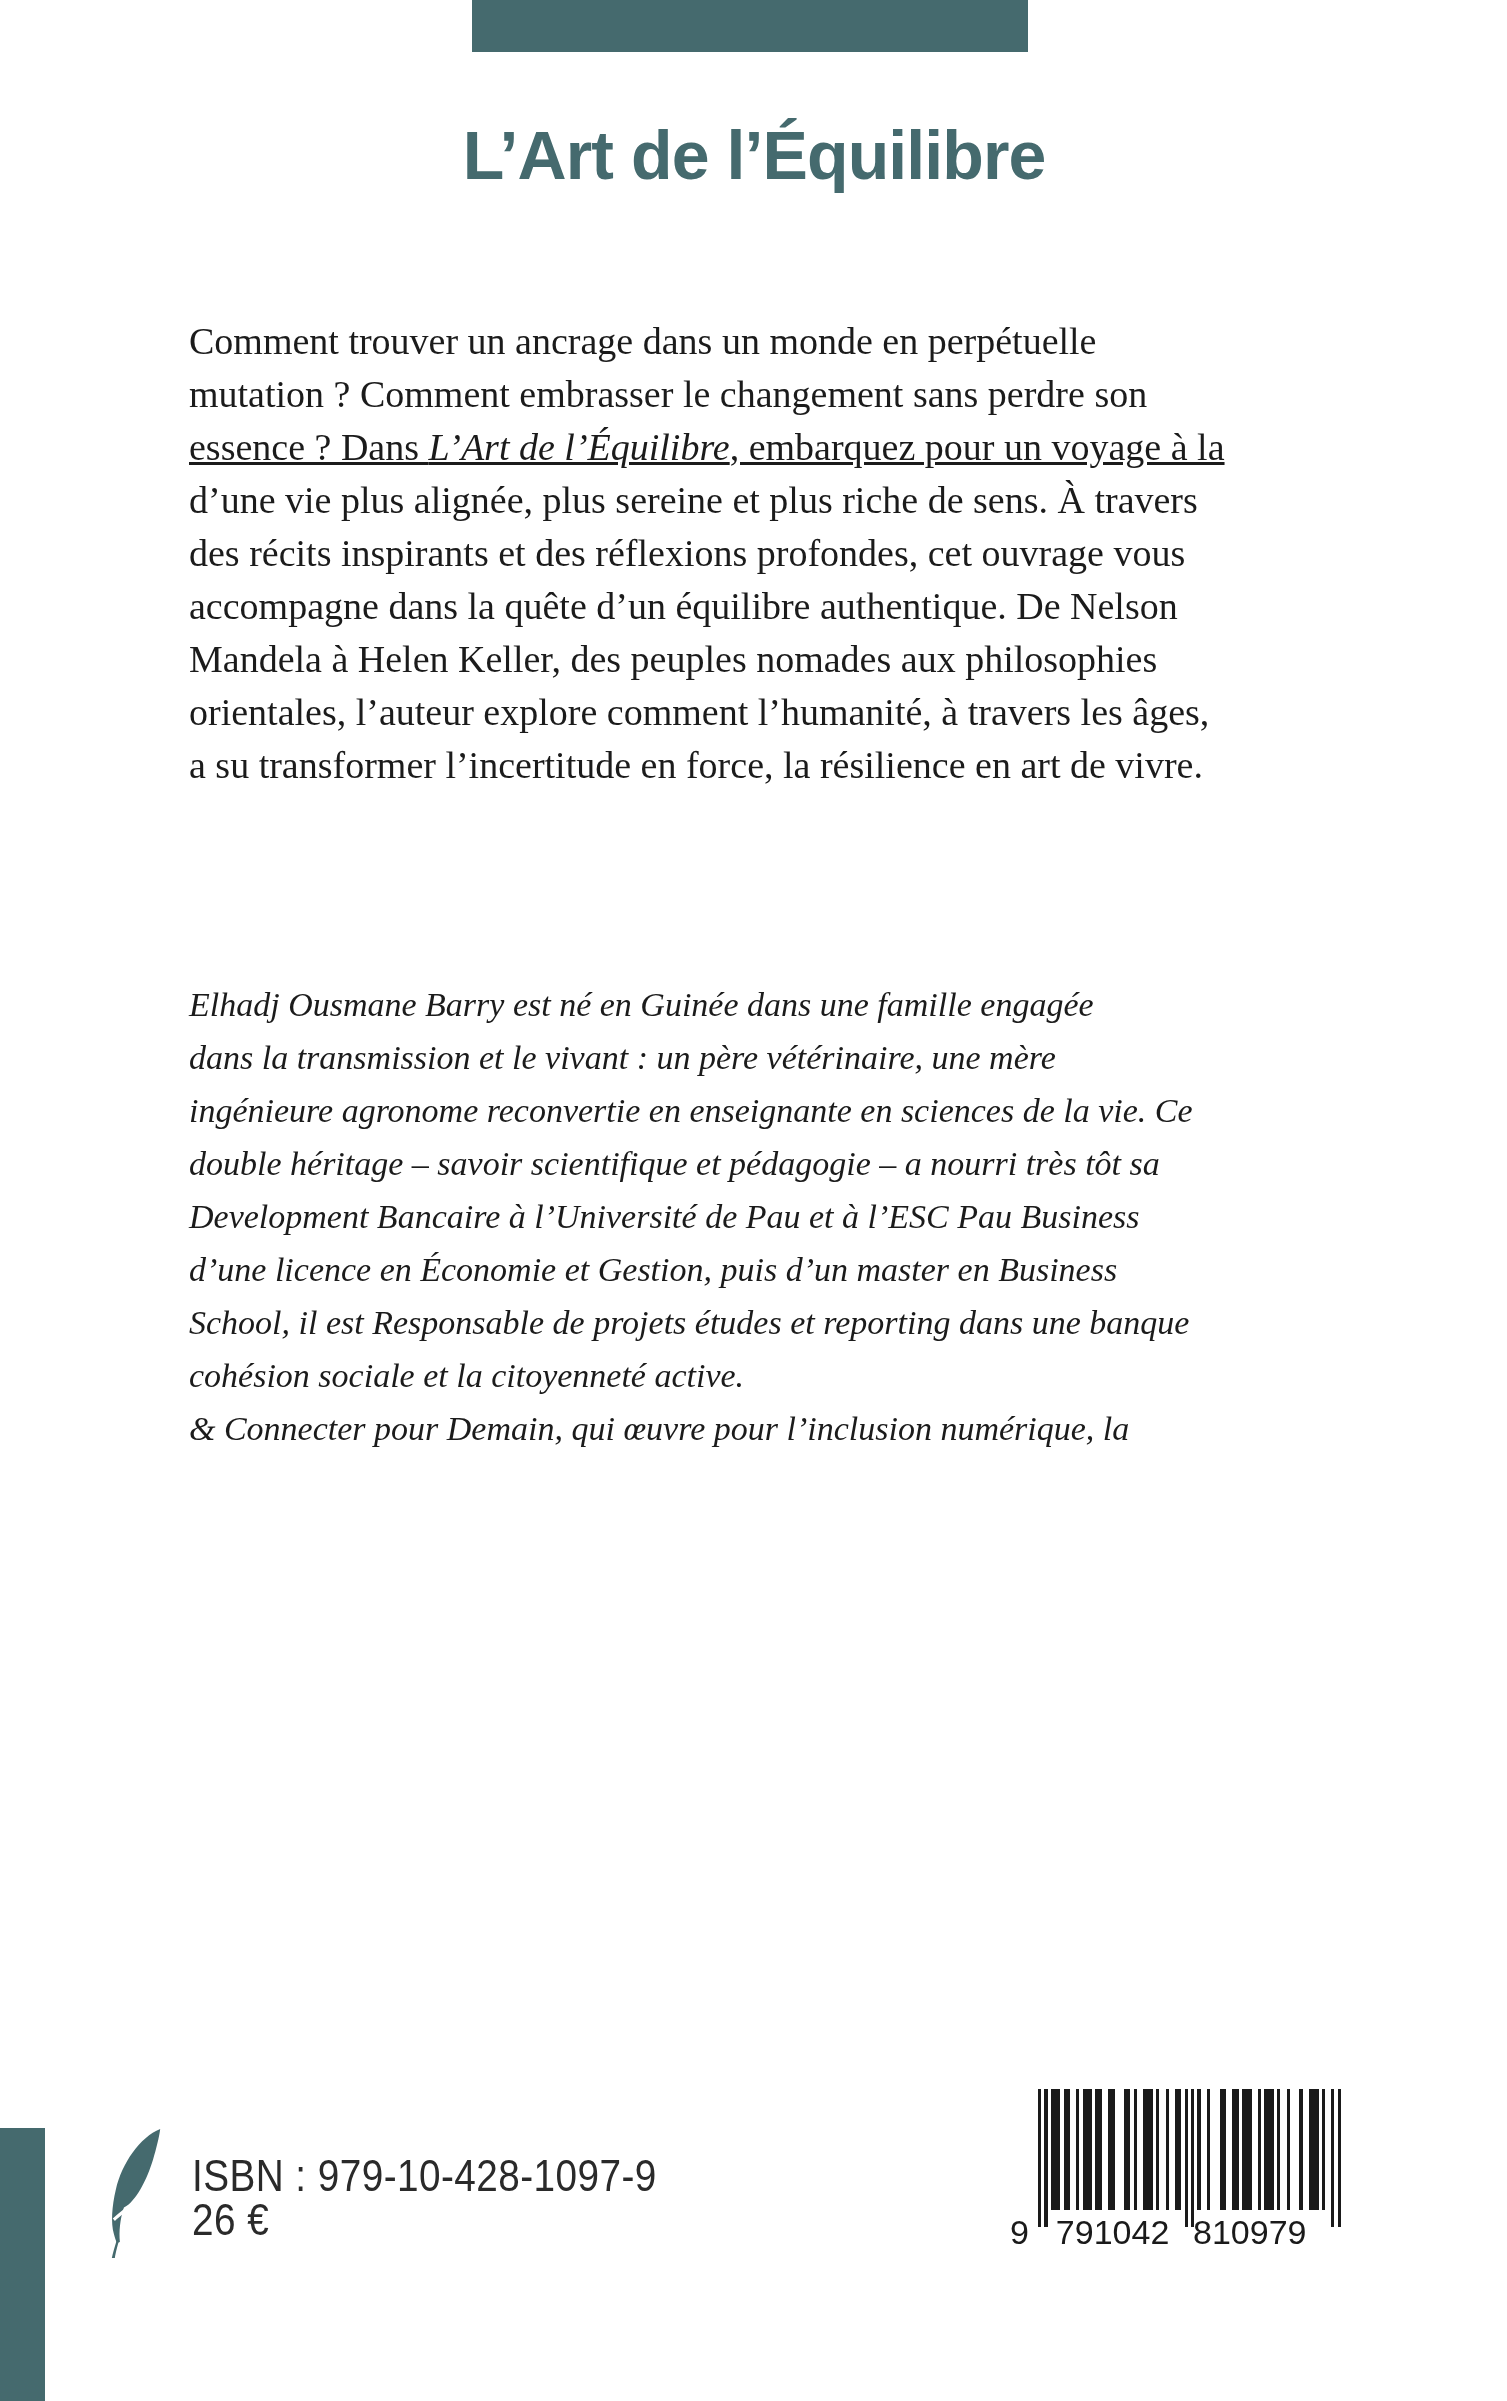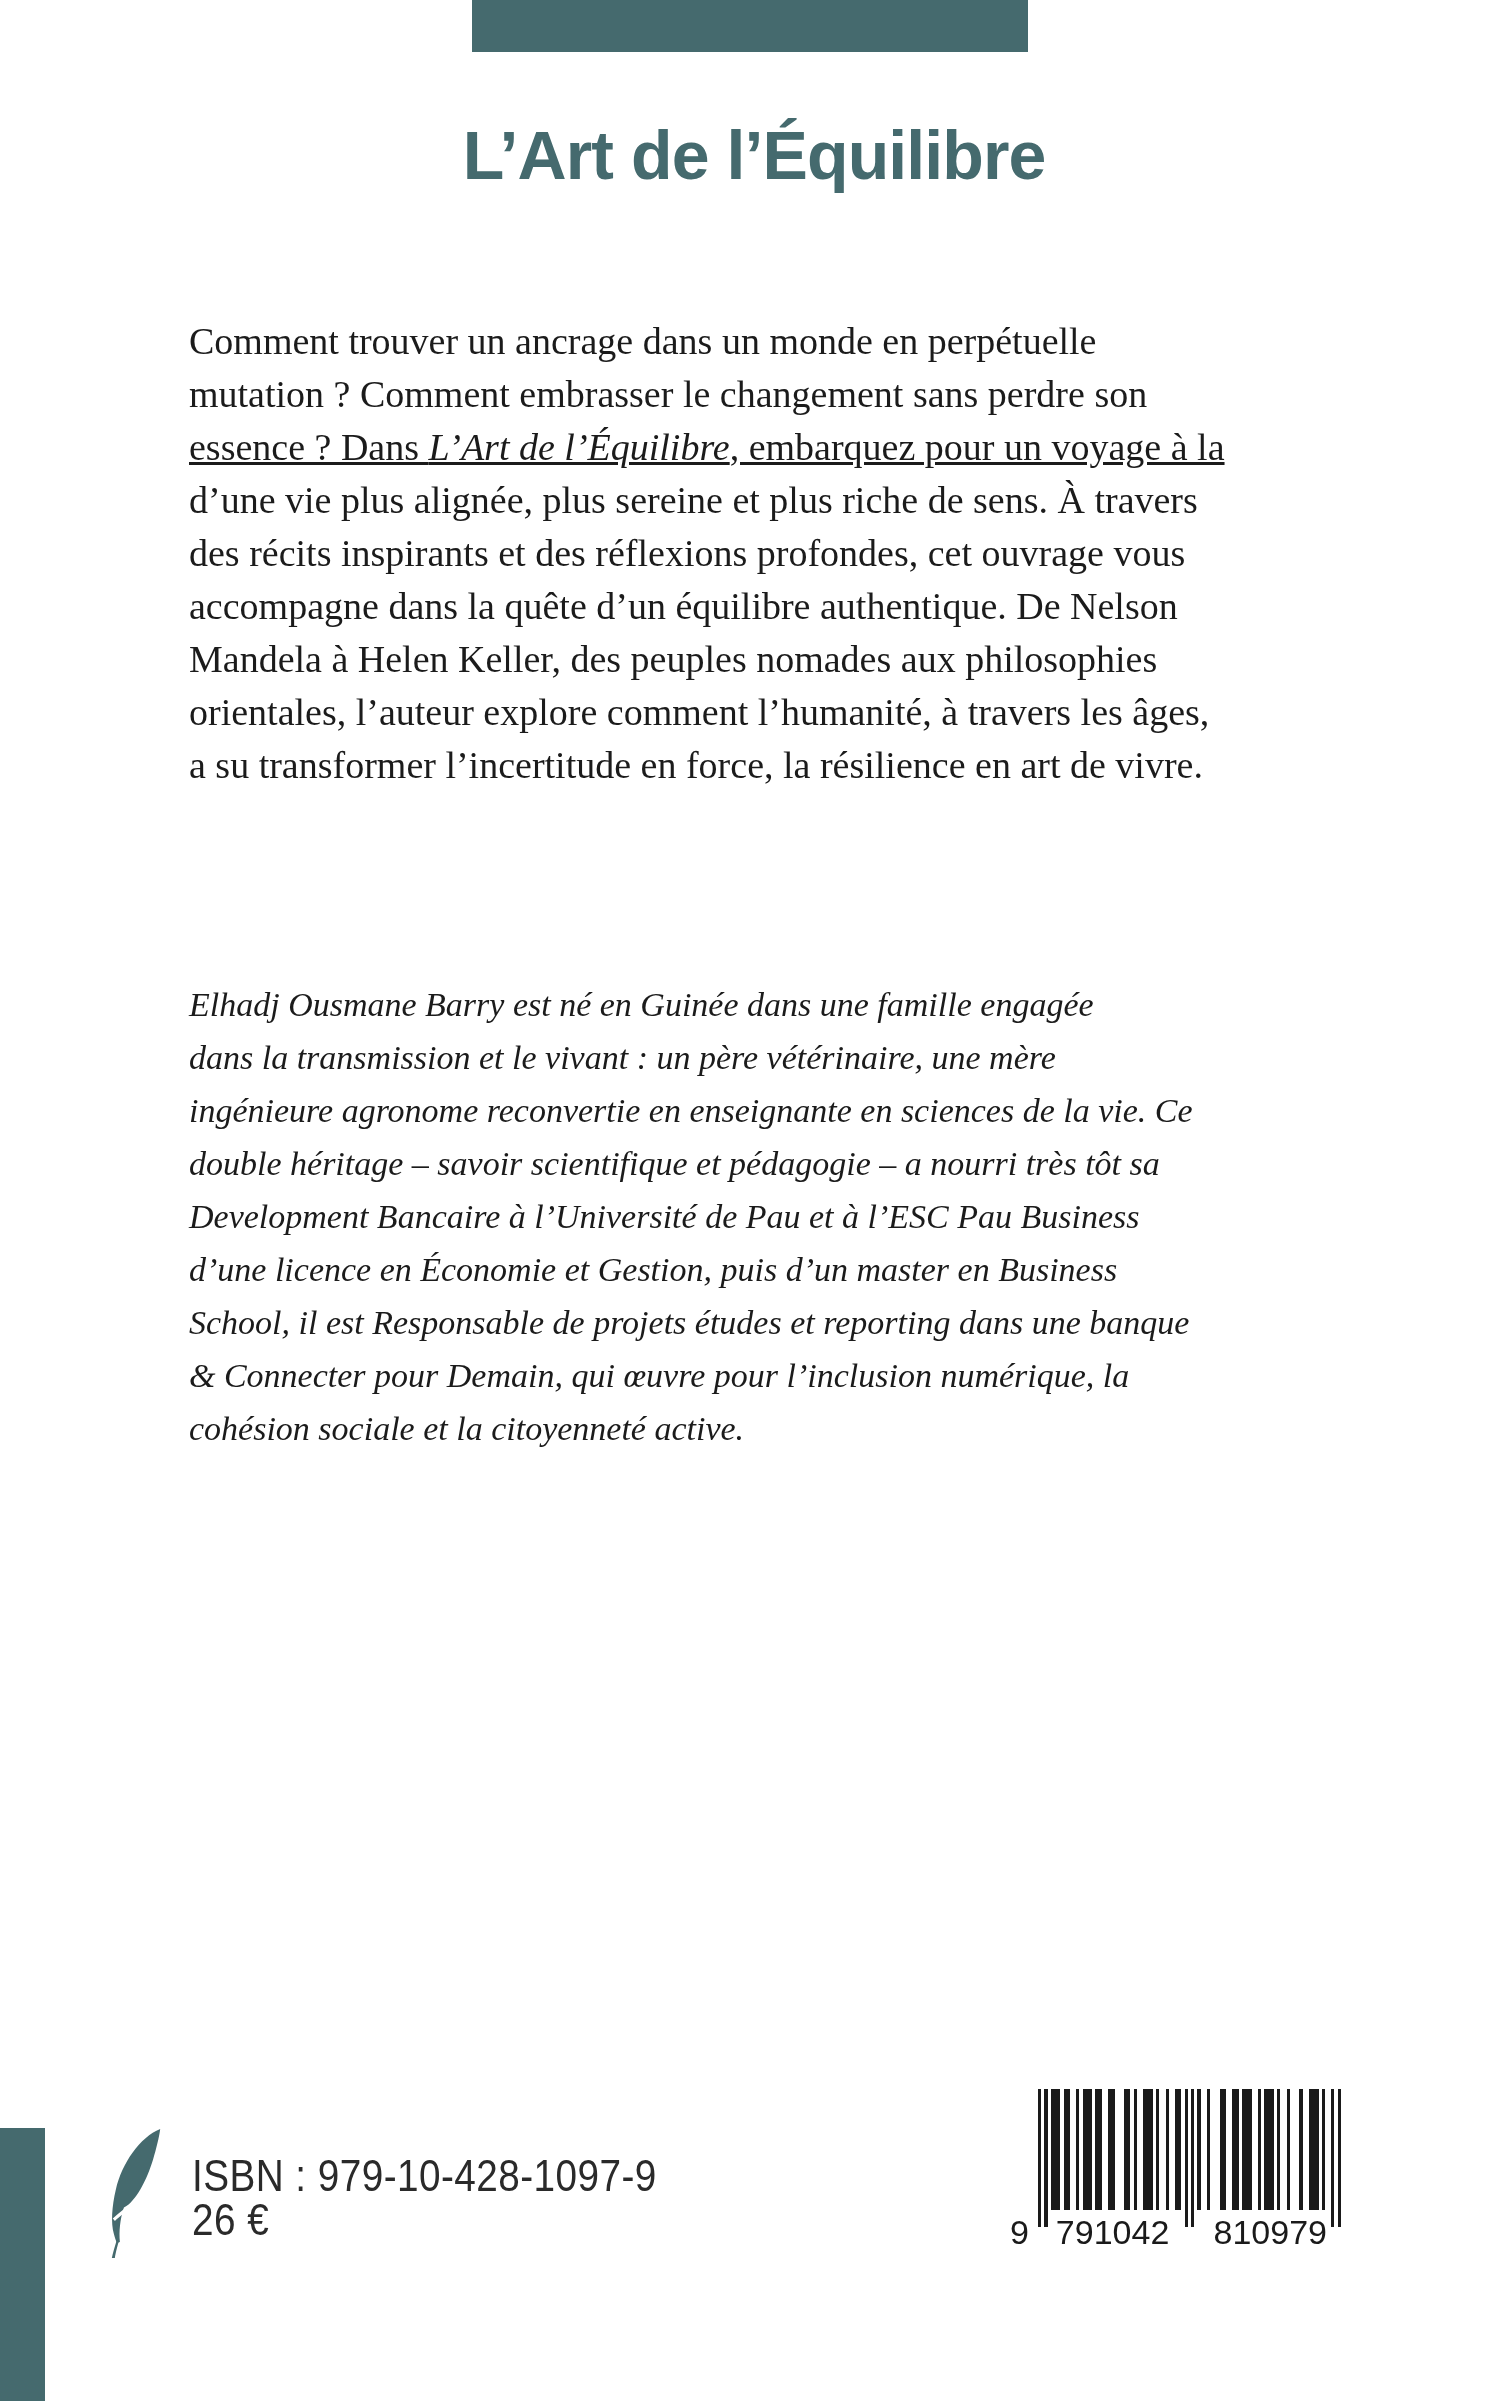--- a/index.html
+++ b/index.html
@@ -72,21 +72,21 @@
   .bcm.bar{background:var(--bars);}
   .bcm.tall{height:138px;}
   .bcd{
     position:absolute;top:126px;
     font-family:"Liberation Sans",sans-serif;
     font-size:34px;line-height:34px;
     color:var(--bars);
   }
   #bc-first{left:-28px;}
   #bc-g1{left:7.6px;width:134px;text-align:center;}
-  #bc-g2{left:155px;width:134px;text-align:right;}
+  #bc-g2{left:155px;width:134px;text-align:left;}
 </style>
 </head>
 <body>
 
 <div id="page">
 
   <div id="band"></div>
 
   <div id="title">L’Art de l’Équilibre</div>
 
@@ -103,22 +103,22 @@
     </div>
 
   <div id="bio" class="para">
       <div class="tline" style="word-spacing: 0px;">Elhadj Ousmane Barry est né en Guinée dans une famille engagée</div>
       <div class="tline" style="word-spacing: 0px;">dans la transmission et le vivant : un père vétérinaire, une mère</div>
       <div class="tline" style="word-spacing: 0px;">ingénieure agronome reconvertie en enseignante en sciences de la vie. Ce</div>
       <div class="tline" style="word-spacing: 0px;">double héritage – savoir scientifique et pédagogie – a nourri très tôt sa</div>
       <div class="tline" style="word-spacing: 0px;">Development Bancaire à l’Université de Pau et à l’ESC Pau Business</div>
       <div class="tline" style="word-spacing: 0px;">d’une licence en Économie et Gestion, puis d’un master en Business</div>
       <div class="tline" style="word-spacing: 0px;">School, il est Responsable de projets études et reporting dans une banque</div>
+      <div class="tline">cohésion sociale et la citoyenneté active.</div>
       <div class="tline" style="word-spacing: 0px;">&amp; Connecter pour Demain, qui œuvre pour l’inclusion numérique, la</div>
-      <div class="tline">cohésion sociale et la citoyenneté active.</div>
     </div>
 
   <div id="stripe"></div>
 
   <svg id="feather" viewBox="0 0 55 130" aria-hidden="true">
     <path class="vane" d="M53,2 C33,10 15,36 9,62 C5,79 4,95 7,106 C8,110 9,113 10,115 L13,114 C12,104 13,92 17,80 C29,74 40,52 46,32 C49,22 52,10 53,2 Z"></path>
     <path class="vane" d="M10,112 C8,119 6,125 5,130 L8,130 C9,124 11,117 12,113 Z"></path>
     <path class="slit" d="M7,92 C17,83 27,77 37,64"></path>
   </svg>
 

